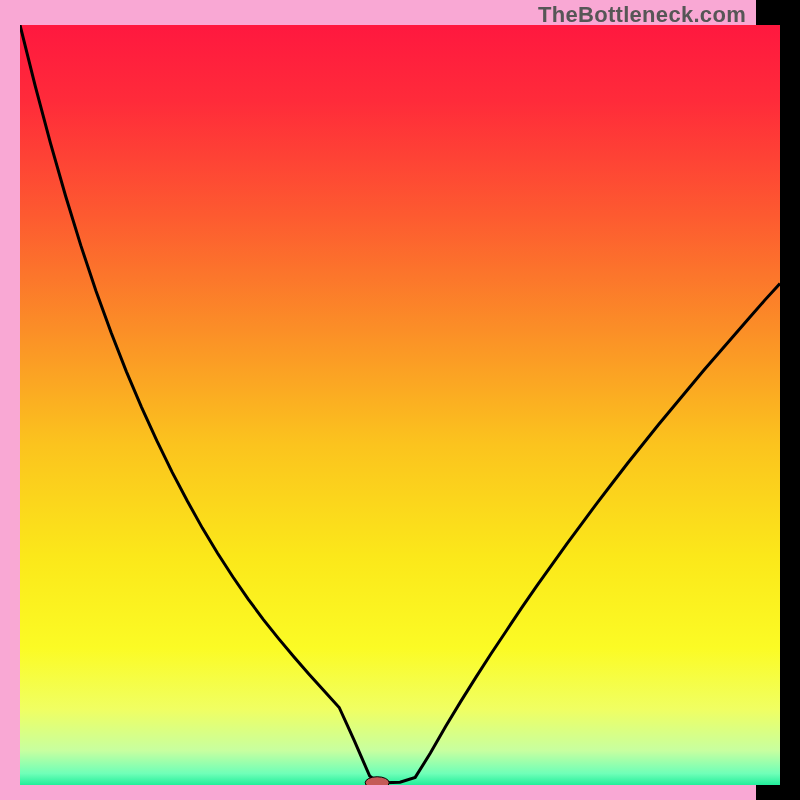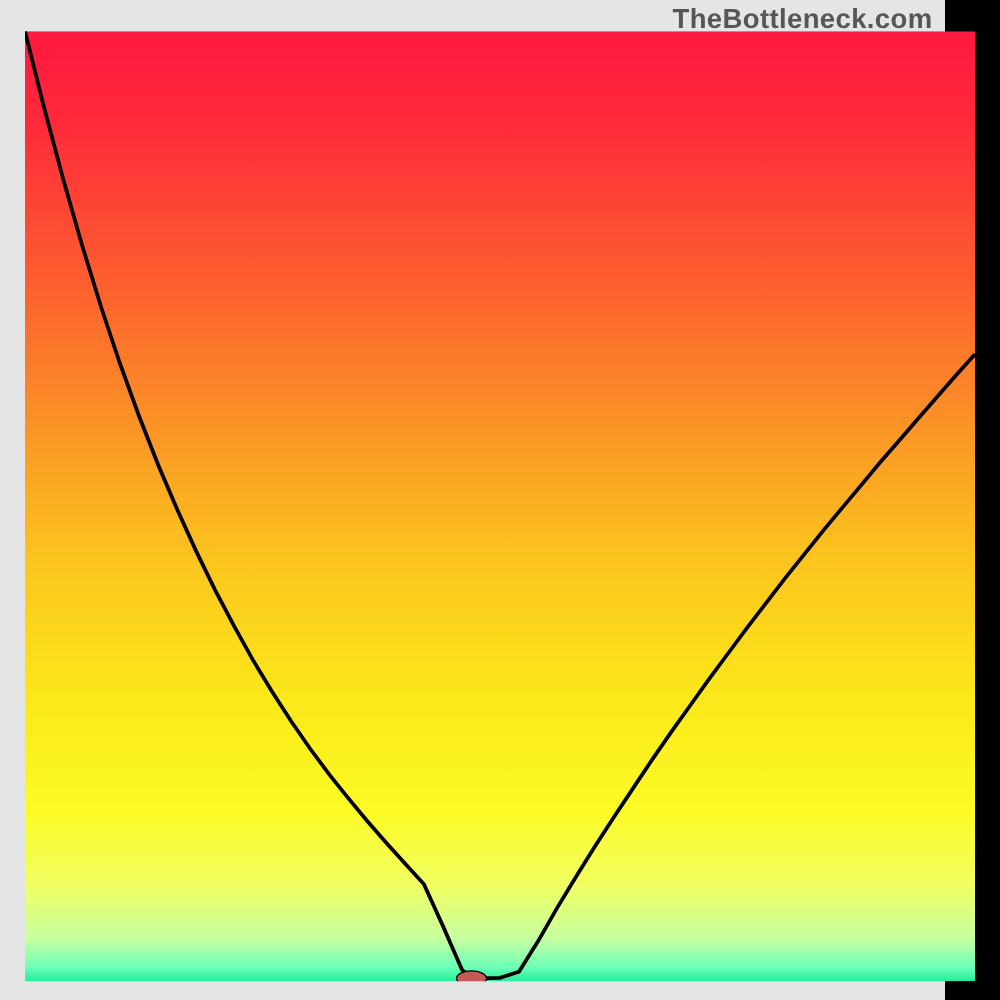--- a/index.html
+++ b/index.html
@@ -8,21 +8,21 @@
     width: 800px;
     height: 800px;
     background: #000;
     font-family: Arial, Helvetica, sans-serif;
     overflow: hidden;
   }
   .frame {
     position: relative;
     width: 756px;
     height: 800px;
-    background: #e5e5e5;
+    background: #f9a8d4;
   }
   .watermark {
     position: absolute;
     top: 2px;
     right: 10px;
     color: #565656;
     font-size: 22px;
     font-weight: bold;
     letter-spacing: 0.3px;
     z-index: 5;

